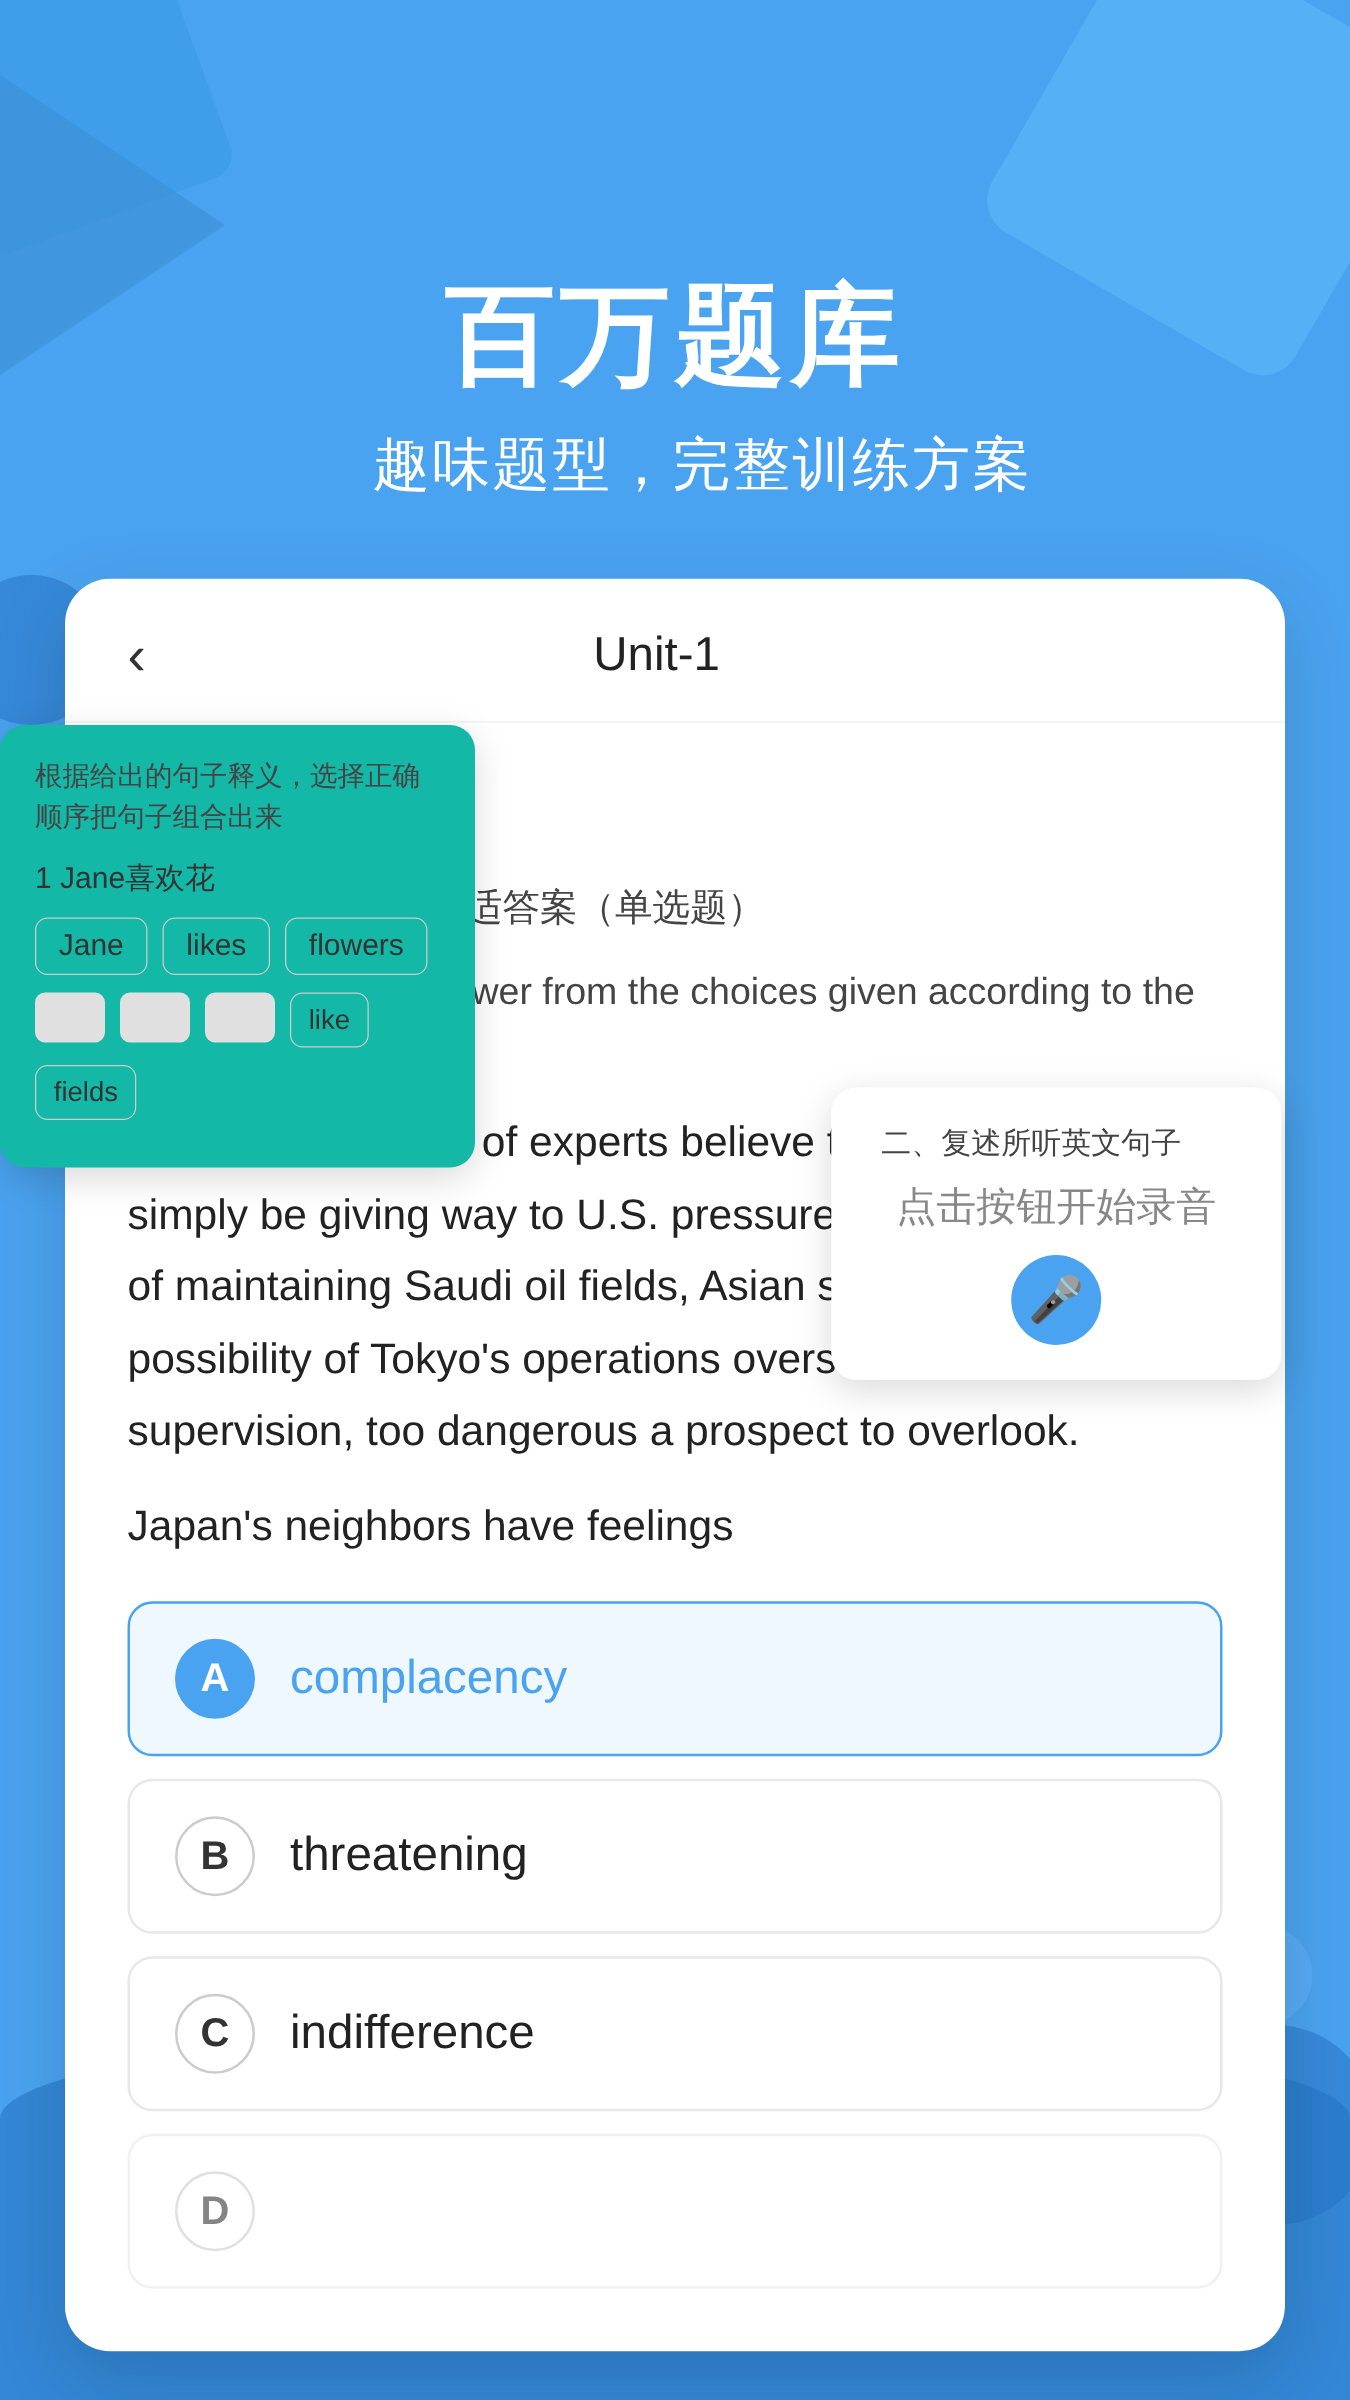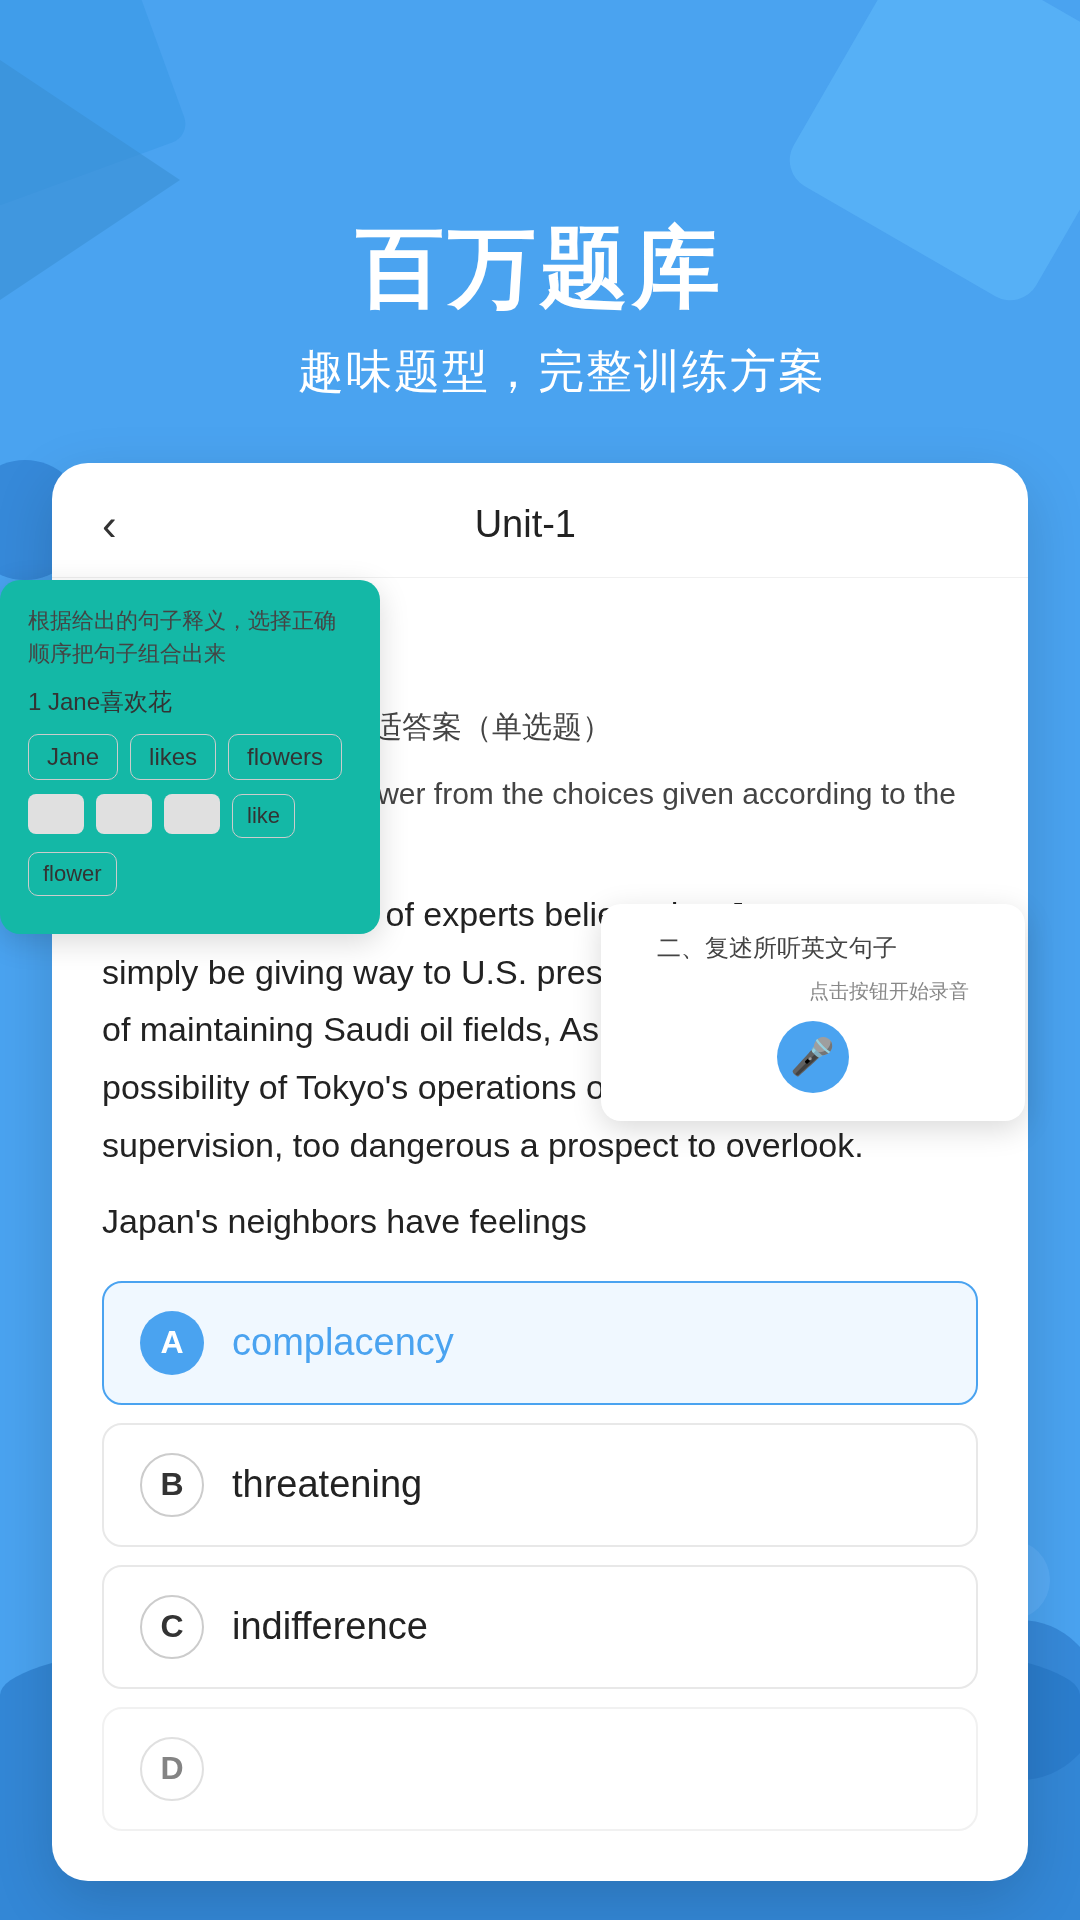--- a/index.html
+++ b/index.html
@@ -278,49 +278,49 @@
       border-radius: 8px;
     }
     .word-chip.small {
       padding: 8px 14px;
       font-size: 22px;
     }
 
     .overlay-right {
       position: absolute;
       right: 55px;
-      top: 904px;
+      top: 870px;
       z-index: 10;
       background: #fff;
       border-radius: 20px;
       box-shadow: 0 8px 30px rgba(0,0,0,0.15);
-      padding: 28px 56px;
-      width: 424px;
+      padding: 28px 40px;
+      width: 360px;
     }
     .overlay-right-header {
       font-size: 24px;
       color: #444;
       margin-bottom: 14px;
     }
     .overlay-right-sentence {
       font-size: 26px;
       color: #222;
       display: flex;
       align-items: center;
       gap: 12px;
       margin-bottom: 20px;
     }
     .speaker-icon {
       font-size: 22px;
       color: #4aa3f0;
     }
     .record-hint {
-      font-size: 20px;
+      font-size: 32px;
       color: #888;
-      text-align: right;
+      text-align: center;
       margin-bottom: 16px;
     }
     .mic-btn {
       width: 72px;
       height: 72px;
       border-radius: 50%;
       background: #4aa3f0;
       display: flex;
       align-items: center;
       justify-content: center;
@@ -408,21 +408,21 @@
     <span class="word-chip">likes</span>
     <span class="word-chip">flowers</span>
   </div>
   <div class="word-chips-row">
     <div class="word-slot"></div>
     <div class="word-slot"></div>
     <div class="word-slot"></div>
     <span class="word-chip small">like</span>
   </div>
   <div class="word-chips-row">
-    <span class="word-chip small">flower</span>
+    <span class="word-chip small">fields</span>
   </div>
 </div>
 
 <div class="overlay-right">
   <div class="overlay-right-header">二、复述所听英文句子</div>
   <div class="record-hint">点击按钮开始录音</div>
   <div class="mic-btn">
     <span class="mic-icon">🎤</span>
   </div>
 </div>

